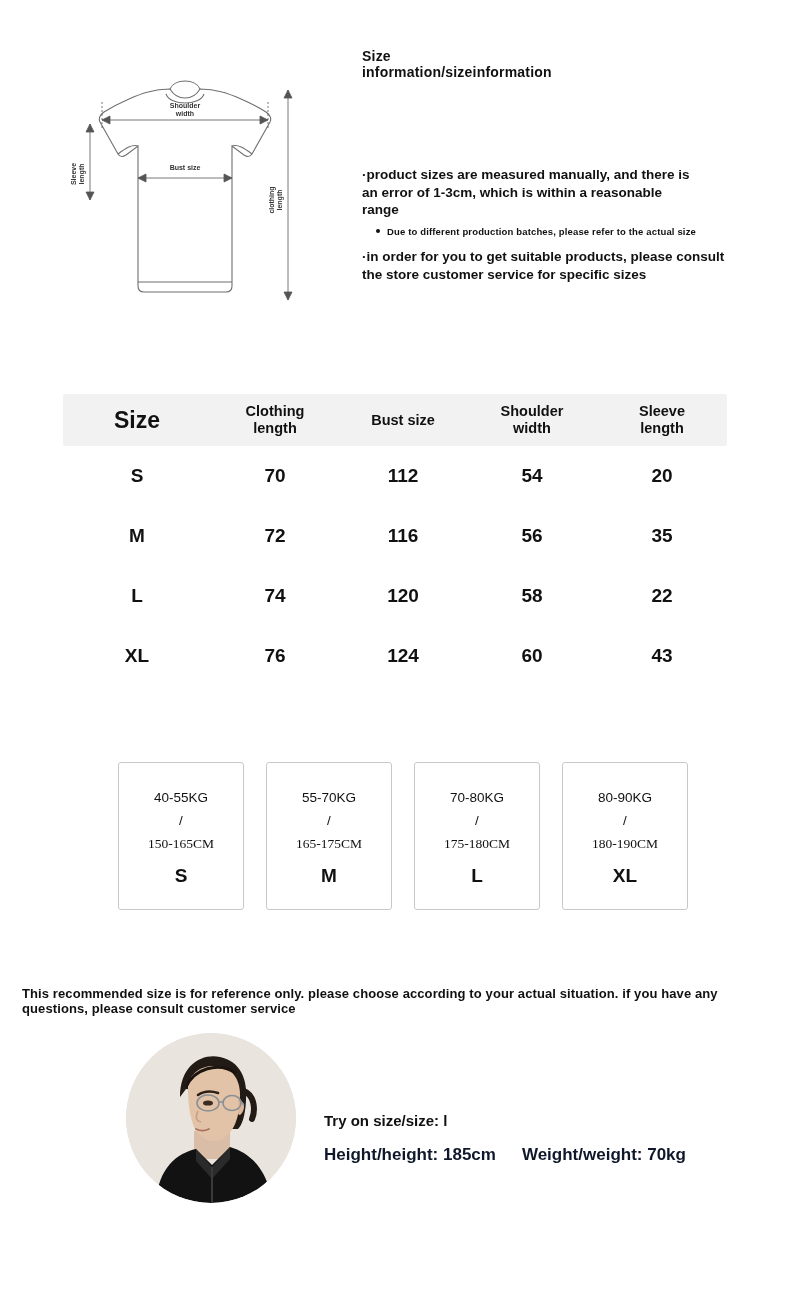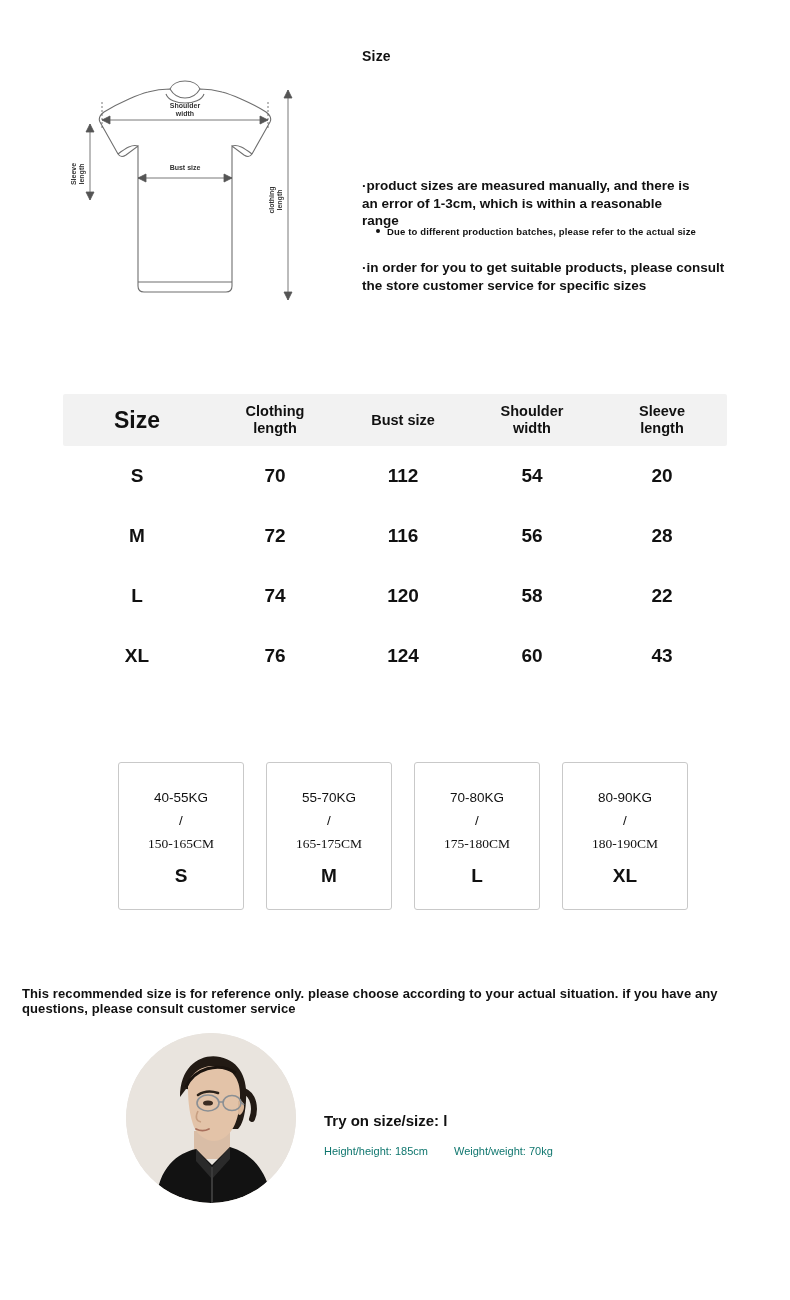--- a/index.html
+++ b/index.html
@@ -41,21 +41,21 @@
     font-weight: bold;
     line-height: 1.15;
     color: #111;
     letter-spacing: 0.2px;
   }
   .info-line {
     font-size: 13.5px;
     font-weight: bold;
     line-height: 1.3;
     color: #111;
-    margin-top: 11px;
+    margin-top: 0;
   }
   .info-bullet-1 {
     position: absolute;
     left: 0;
     top: 118px;
     width: 340px;
   }
   .info-sub {
     position: absolute;
     left: 14px;
@@ -201,23 +201,23 @@
     top: 82px;
     width: 420px;
   }
   .model-line1 {
     font-size: 15px;
     font-weight: bold;
     color: #111;
     margin-bottom: 16px;
   }
   .model-line2 {
-    font-size: 11px;
-    font-weight: normal;
-    color: #0f766e;
+    font-size: 17px;
+    font-weight: bold;
+    color: #0f172a;
   }
   .model-line2 .gap { display: inline-block; width: 26px; }
 
   .diagram-label {
     font-size: 7px;
     fill: #333;
     font-family: "Liberation Sans", sans-serif;
     font-weight: bold;
   }
 </style>
@@ -271,20 +271,21 @@
         <polygon points="228,40 224,48 232,48"></polygon>
         <polygon points="228,250 224,242 232,242"></polygon>
       </g>
       <text class="diagram-label" x="214" y="150" text-anchor="middle" transform="rotate(-90 214 150)">clothing</text>
       <text class="diagram-label" x="222" y="150" text-anchor="middle" transform="rotate(-90 222 150)">length</text>
     </svg>
   </div>
 
   <div class="info-block">
     <div class="info-title">Size</div>
+    <div class="info-title">information/sizeinformation</div>
 
     <div class="info-line info-bullet-1">·product sizes are measured manually, and there is an error of 1-3cm, which is within a reasonable range</div>
 
     <div class="info-sub">
       <span class="dot"></span><span>Due to different production batches, please refer to the actual size</span>
     </div>
 
     <div class="info-line info-bullet-2">·in order for you to get suitable products, please consult the store customer service for specific sizes</div>
   </div>
 </div>
@@ -314,21 +315,21 @@
     <div class="cell col-2">112</div>
     <div class="cell col-3">54</div>
     <div class="cell col-4">20</div>
   </div>
 
   <div class="table-row">
     <div class="cell col-0">M</div>
     <div class="cell col-1">72</div>
     <div class="cell col-2">116</div>
     <div class="cell col-3">56</div>
-    <div class="cell col-4">28</div>
+    <div class="cell col-4">35</div>
   </div>
 
   <div class="table-row">
     <div class="cell col-0">L</div>
     <div class="cell col-1">74</div>
     <div class="cell col-2">120</div>
     <div class="cell col-3">58</div>
     <div class="cell col-4">22</div>
   </div>
 

